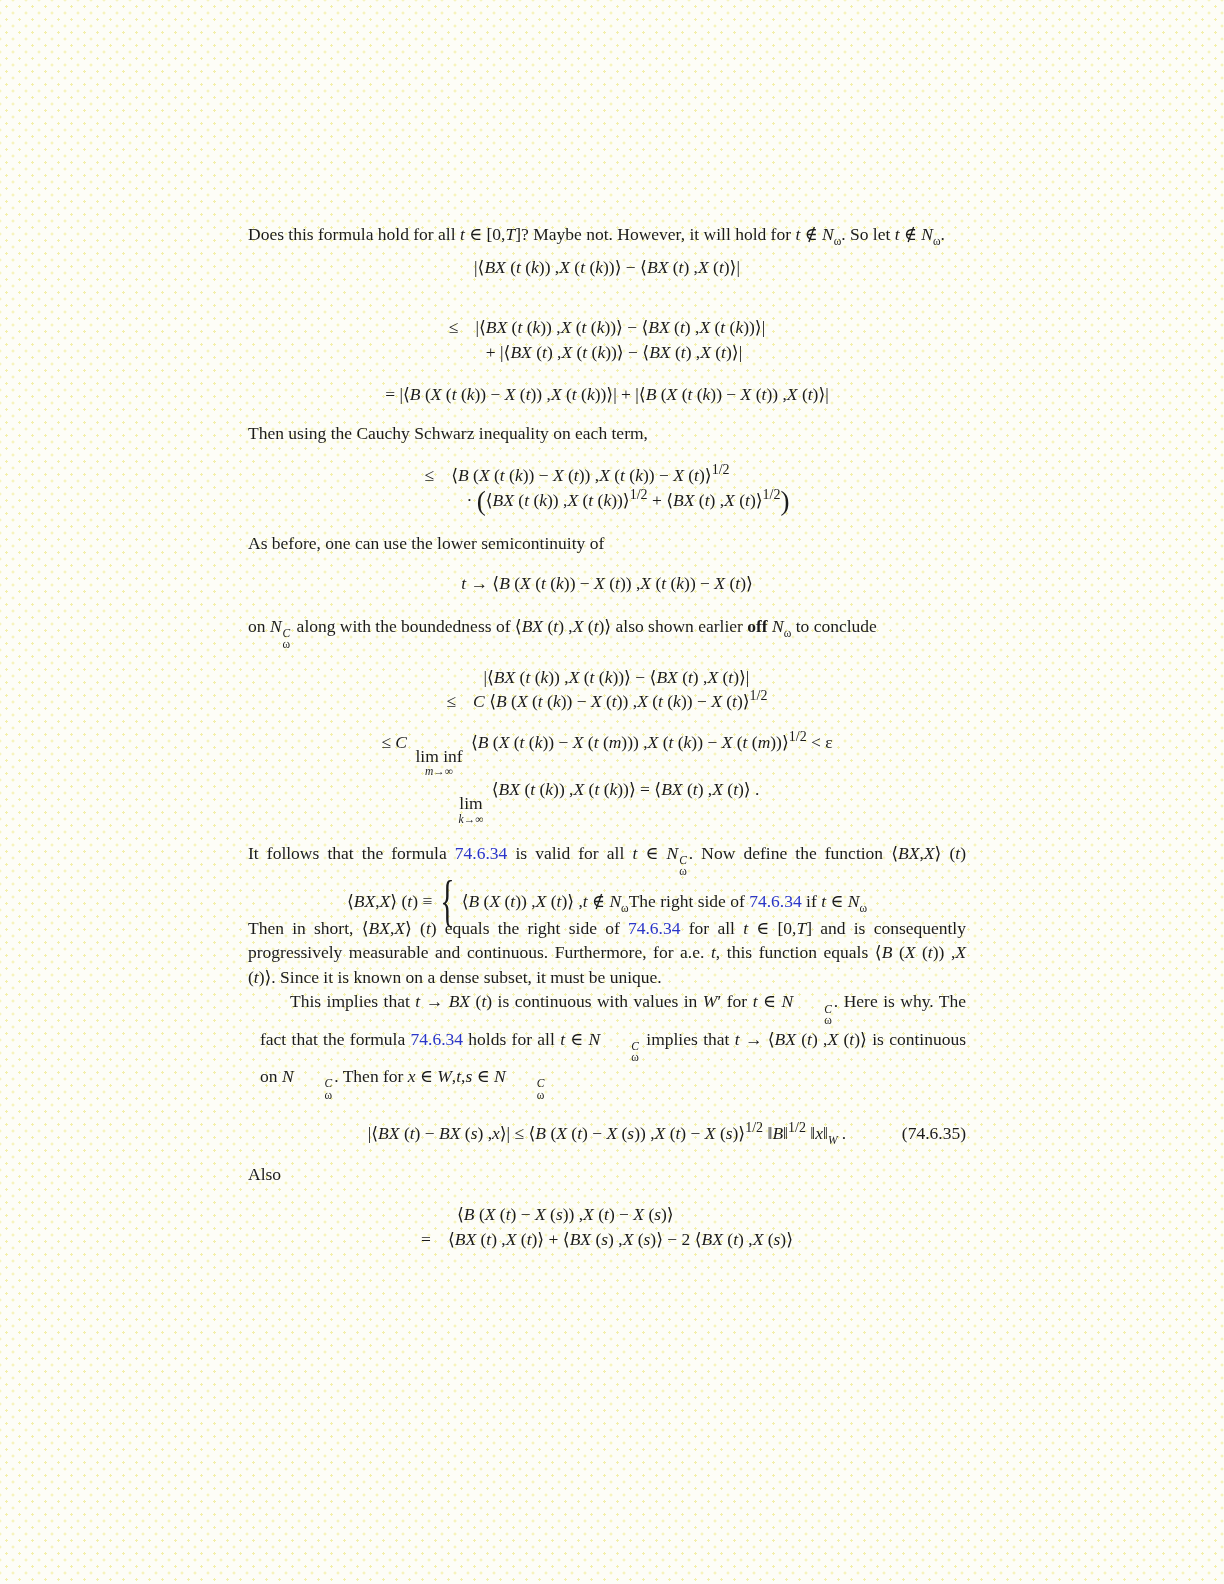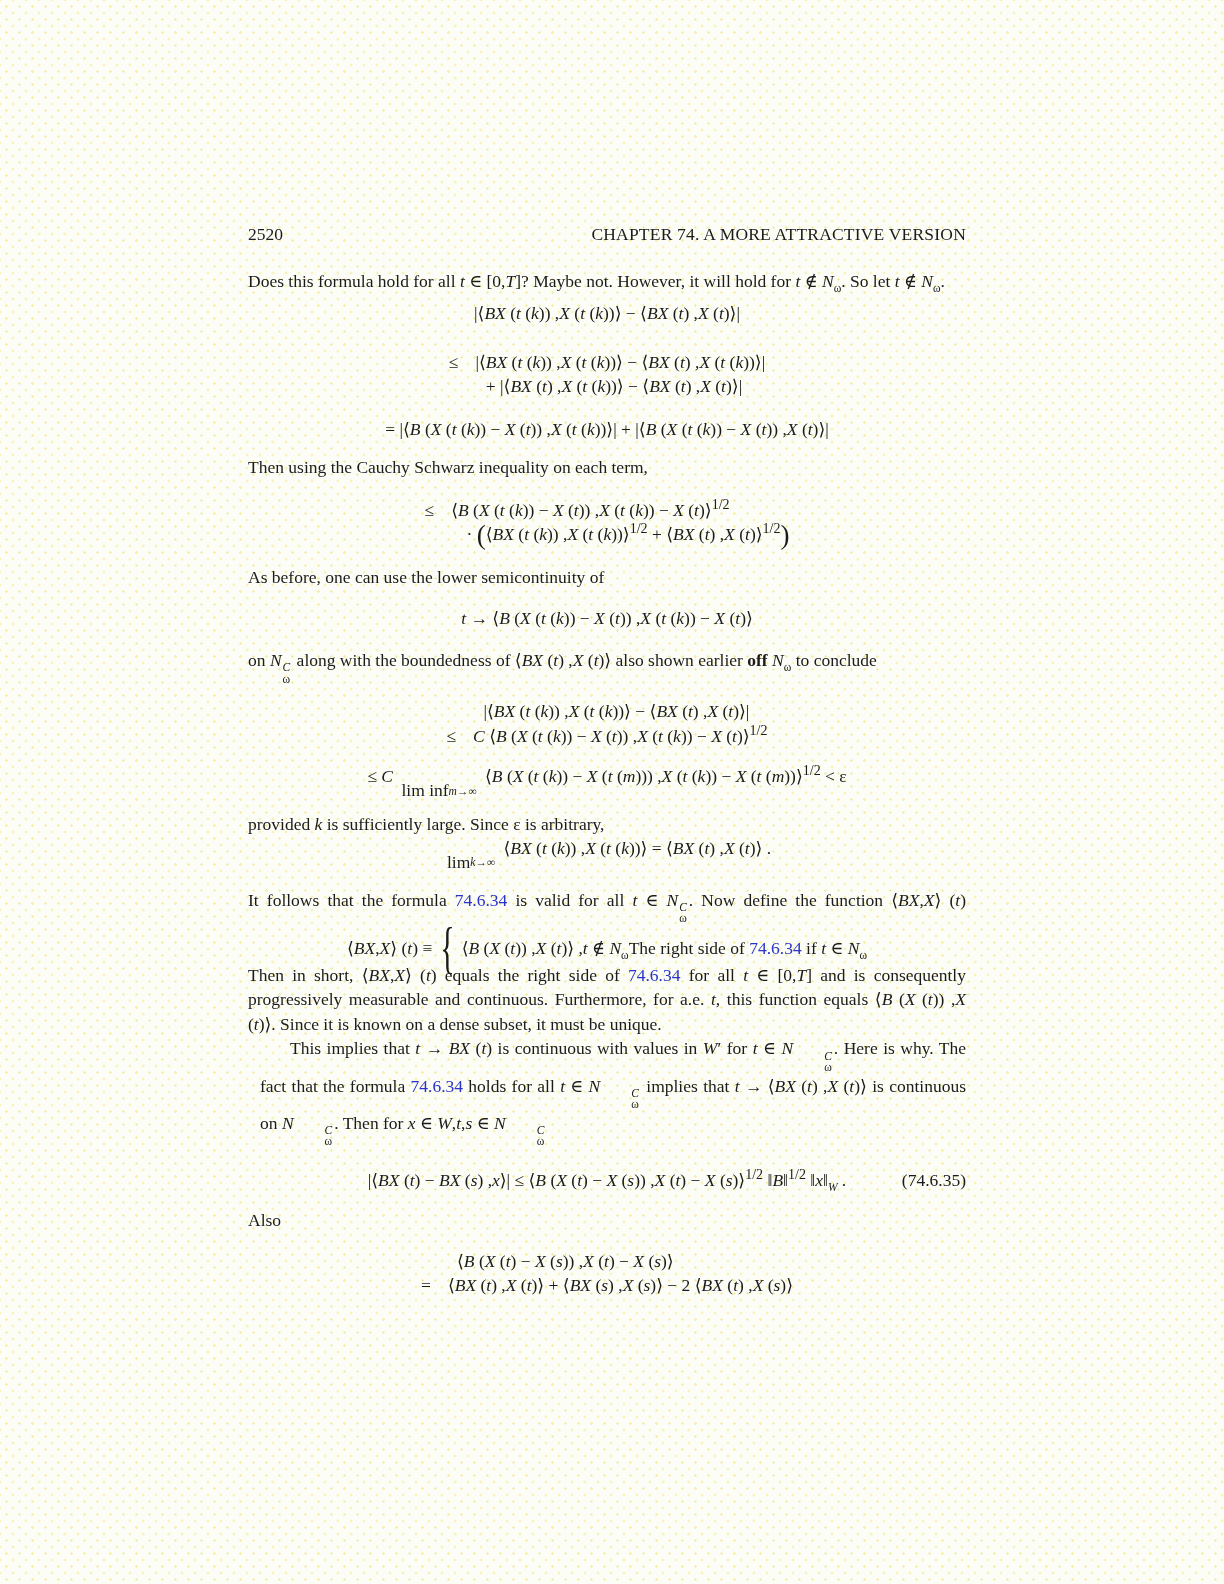--- a/index.html
+++ b/index.html
@@ -32,21 +32,21 @@
   i{font-style:italic;}
   sup{font-size:14px;line-height:0;}
   sub{font-size:11.5px;line-height:0;}
   
   .ss{
     display:inline-flex;flex-direction:column;align-items:flex-start;
     font-size:11.5px;line-height:1.0;vertical-align:-0.45em;margin-left:1px;margin-right:2px;
   }
   
   .limop{
-    display:inline-flex;flex-direction:row;align-items:center;
+    display:inline-flex;flex-direction:column;align-items:center;
     line-height:1.05;vertical-align:-0.8em;margin:0 4px;
   }
   .limop .limb{font-size:11.5px;white-space:nowrap;}
   .lnk{color:var(--link);}
   .disp{text-align:center;white-space:nowrap;}
   .alg{display:inline-block;text-align:left;white-space:nowrap;}
   .alg .rel{display:inline-block;margin-right:17px;}
   .alg .pad{display:inline-block;}
   .bigp{font-size:27px;vertical-align:-0.14em;font-weight:400;}
   .cbrace{
@@ -57,32 +57,28 @@
   .cases .row{white-space:nowrap;}
   .pw{display:flex;justify-content:center;align-items:center;}
   .eqnum-wrap{position:relative;}
   .eqnum{position:absolute;right:0;top:50%;transform:translateY(-50%);}
   .indent{text-indent:30px;margin-left:12px;}
   .jfull{text-align:justify;text-align-last:justify;}
   
   .mt8{margin-top:8px;} .mt10{} .mt12{margin-top:12px;}
   .mt14{margin-top:14px;} .mt16{margin-top:16px;} .mt18{margin-top:18px;}
   .mt20{margin-top:20px;}
-  .mt28{margin-top:24px;font-family:Liberation Serif, serif;}
+  .mt28{margin-top:36px;}
 </style>
 </head>
 <body>
 
 <div class="page">
   <div class="content">
 
-    <div class="hdr">
-      <span class="num">2520</span>
-      <span class="chap">CHAPTER 74.  A MORE ATTRACTIVE VERSION</span>
-    </div>
 
     <div>Does this formula hold for all <i>t</i> ∈ [0,<i>T</i>]? Maybe not. However, it will hold for <i>t</i> ∉ <i>N</i><sub>ω</sub>. So let <i>t</i> ∉ <i>N</i><sub>ω</sub>.</div>
 
     <div class="disp mt8">|⟨<i>BX</i> (<i>t</i> (<i>k</i>)) ,<i>X</i> (<i>t</i> (<i>k</i>))⟩ − ⟨<i>BX</i> (<i>t</i>) ,<i>X</i> (<i>t</i>)⟩|</div>
 
     <div class="disp mt28">
       <span class="alg">
         <span><span class="rel">≤</span><span>|⟨<i>BX</i> (<i>t</i> (<i>k</i>)) ,<i>X</i> (<i>t</i> (<i>k</i>))⟩ − ⟨<i>BX</i> (<i>t</i>) ,<i>X</i> (<i>t</i> (<i>k</i>))⟩|</span></span><br>
         <span class="pad" style="padding-left:37px;text-align:center;">+ |⟨<i>BX</i> (<i>t</i>) ,<i>X</i> (<i>t</i> (<i>k</i>))⟩ − ⟨<i>BX</i> (<i>t</i>) ,<i>X</i> (<i>t</i>)⟩|</span>
       </span>
@@ -113,21 +109,20 @@
         <span class="pad" style="padding-left:37px;">|⟨<i>BX</i> (<i>t</i> (<i>k</i>)) ,<i>X</i> (<i>t</i> (<i>k</i>))⟩ − ⟨<i>BX</i> (<i>t</i>) ,<i>X</i> (<i>t</i>)⟩|</span><br>
         <span><span class="rel">≤</span><span><i>C</i> ⟨<i>B</i> (<i>X</i> (<i>t</i> (<i>k</i>)) − <i>X</i> (<i>t</i>)) ,<i>X</i> (<i>t</i> (<i>k</i>)) − <i>X</i> (<i>t</i>)⟩<sup>1/2</sup></span></span>
       </span>
     </div>
 
     <div class="disp mt16">≤ <i>C</i> <span class="limop">
           <span class="limt">lim inf</span>
           <span class="limb"><i>m</i>→∞</span>
         </span> ⟨<i>B</i> (<i>X</i> (<i>t</i> (<i>k</i>)) − <i>X</i> (<i>t</i> (<i>m</i>))) ,<i>X</i> (<i>t</i> (<i>k</i>)) − <i>X</i> (<i>t</i> (<i>m</i>))⟩<sup>1/2</sup> &lt; ε</div>
 
-    <div class="mt12">provided <i>k</i> is sufficiently large. Since ε is arbitrary,</div>
 
     <div class="disp mt10"><span class="limop">
           <span class="limt">lim</span>
           <span class="limb"><i>k</i>→∞</span>
         </span> ⟨<i>BX</i> (<i>t</i> (<i>k</i>)) ,<i>X</i> (<i>t</i> (<i>k</i>))⟩ = ⟨<i>BX</i> (<i>t</i>) ,<i>X</i> (<i>t</i>)⟩ .</div>
 
     <div class="jfull mt16">It follows that the formula <span class="lnk">74.6.34</span> is valid for all <i>t</i> ∈ <i>N</i><span class="ss">
           <span><i>C</i></span>
           <span>ω</span>
         </span>. Now define the function ⟨<i>BX</i>,<i>X</i>⟩ (<i>t</i>)</div>

